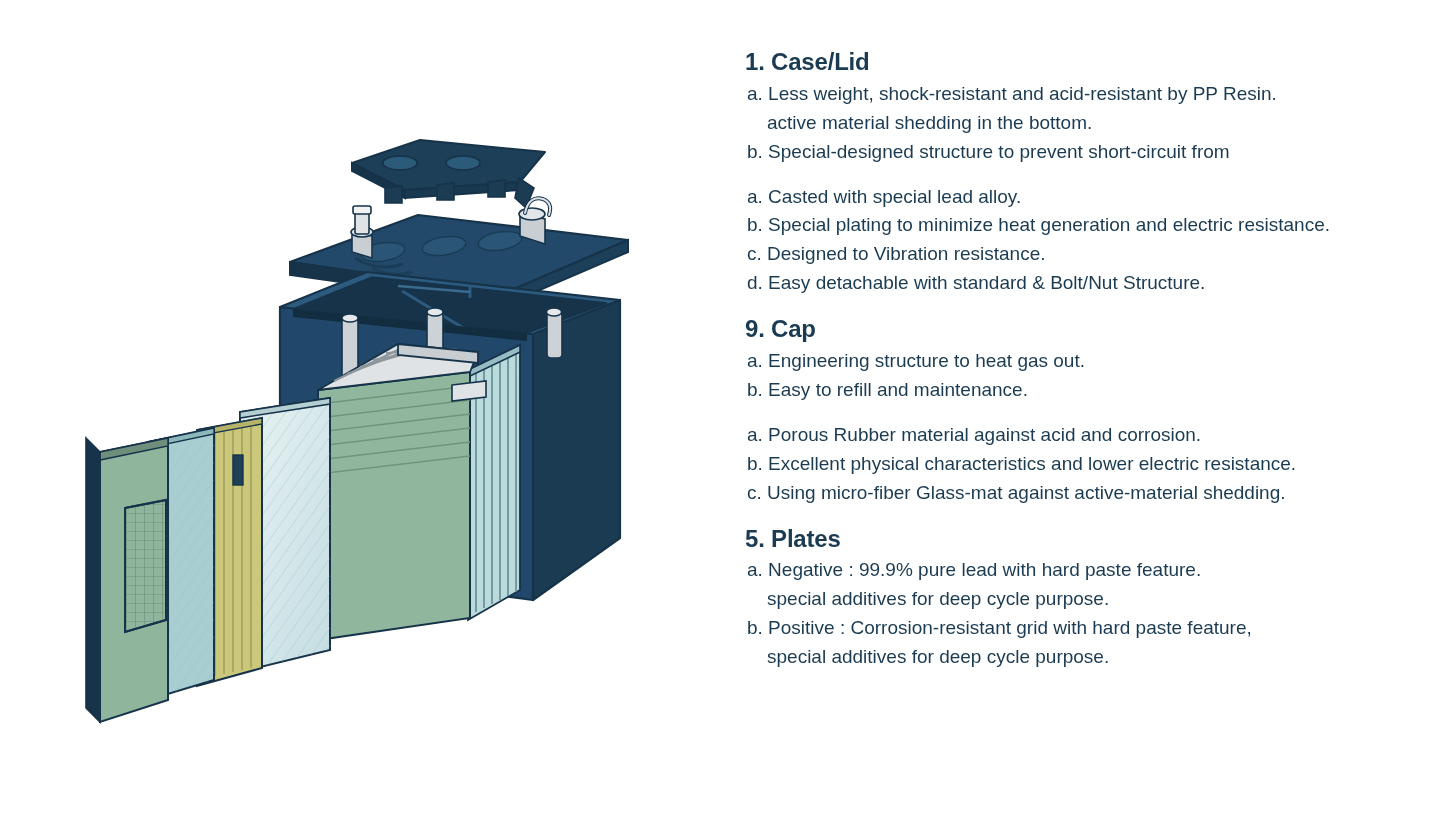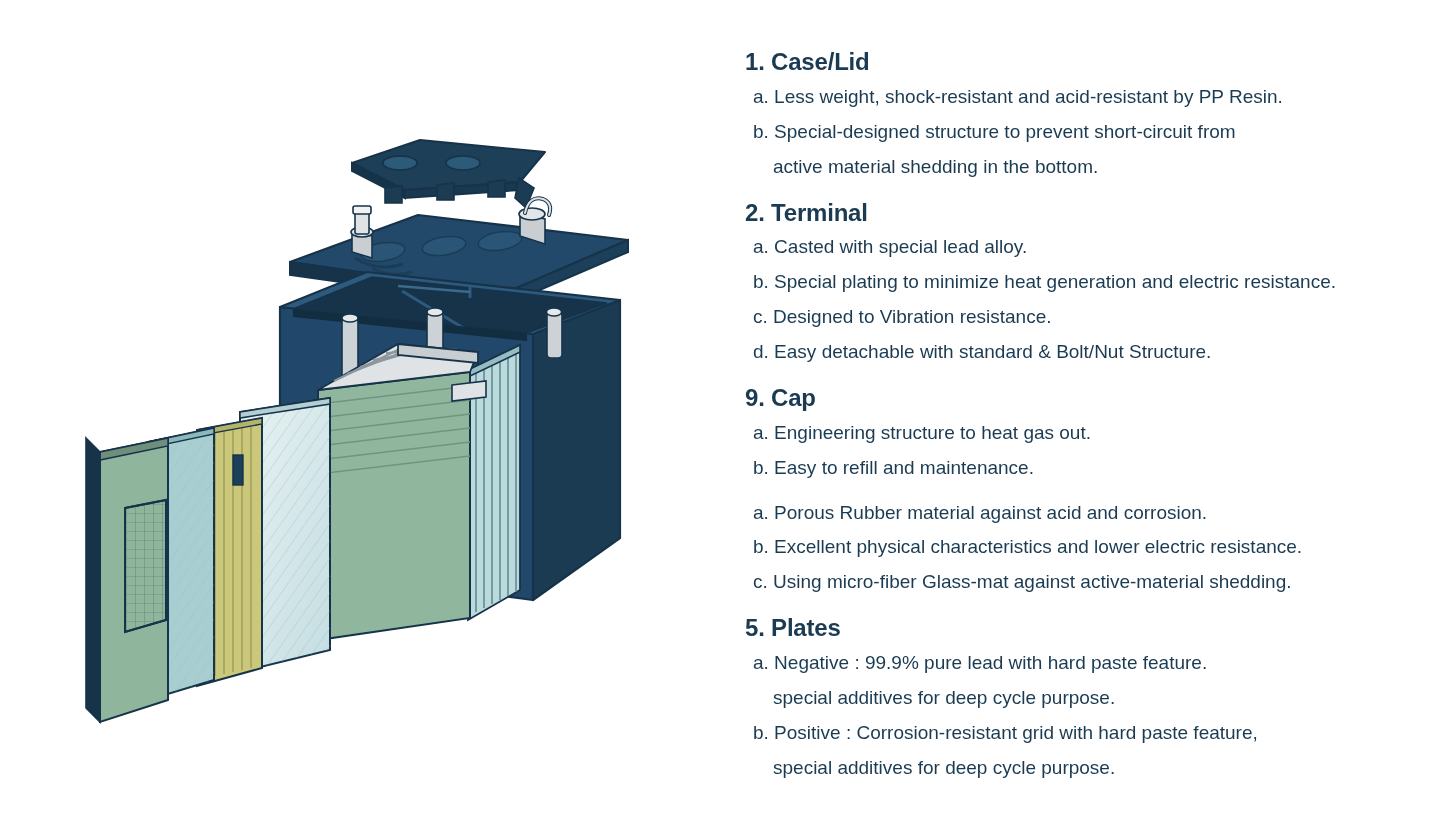--- a/index.html
+++ b/index.html
@@ -51,21 +51,21 @@
     font-weight: bold;
     color: #1b3b52;
     letter-spacing: -0.2px;
     margin: 0 0 5px 0;
     line-height: 1.15;
   }
   .spec-line {
     font-size: 19px;
     line-height: 1.42;
     color: #1b3b52;
-    margin: 8px;
+    margin: 2px;
     white-space: pre;
   }
   .spec-line.indented {
     padding-left: 20px;
   }
 </style>
 </head>
 <body>
 
 <div class="page">
@@ -224,26 +224,25 @@
         <path d="M125 508 L166 500 L166 620 L125 632 Z" fill="none" stroke="#16334a" stroke-width="2"></path>
       </g>
     </svg>
   </div>
 
   <div class="spec-pane">
 
     <div class="spec-section">
       <h2 class="spec-heading">1. Case/Lid</h2>
       <p class="spec-line">a. Less weight, shock-resistant and acid-resistant by PP Resin.</p>
+      <p class="spec-line indented">active material shedding in the bottom.</p>
       <p class="spec-line">b. Special-designed structure to prevent short-circuit from</p>
-      <p class="spec-line indented">active material shedding in the bottom.</p>
-    </div>
-
-    <div class="spec-section">
-      <h2 class="spec-heading">2. Terminal</h2>
+    </div>
+
+    <div class="spec-section">
       <p class="spec-line">a. Casted with special lead alloy.</p>
       <p class="spec-line">b. Special plating to minimize heat generation and electric resistance.</p>
       <p class="spec-line">c. Designed to Vibration resistance.</p>
       <p class="spec-line">d. Easy detachable with standard &amp; Bolt/Nut Structure.</p>
     </div>
 
     <div class="spec-section">
       <h2 class="spec-heading">9. Cap</h2>
       <p class="spec-line">a. Engineering structure to heat gas out.</p>
       <p class="spec-line">b. Easy to refill and maintenance.</p>

